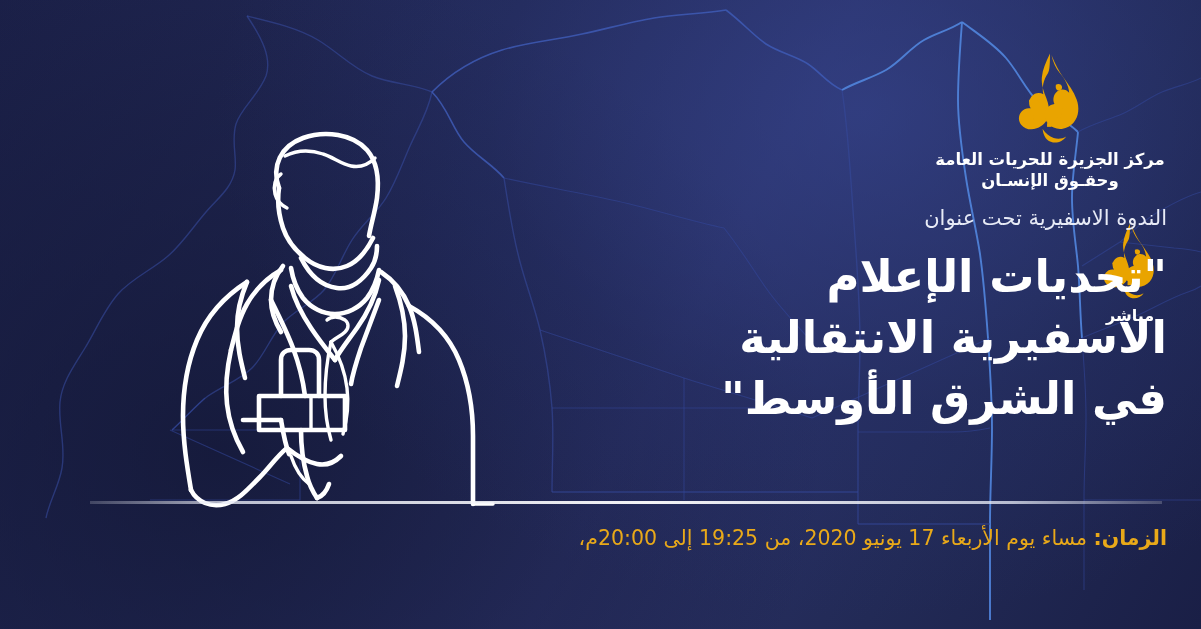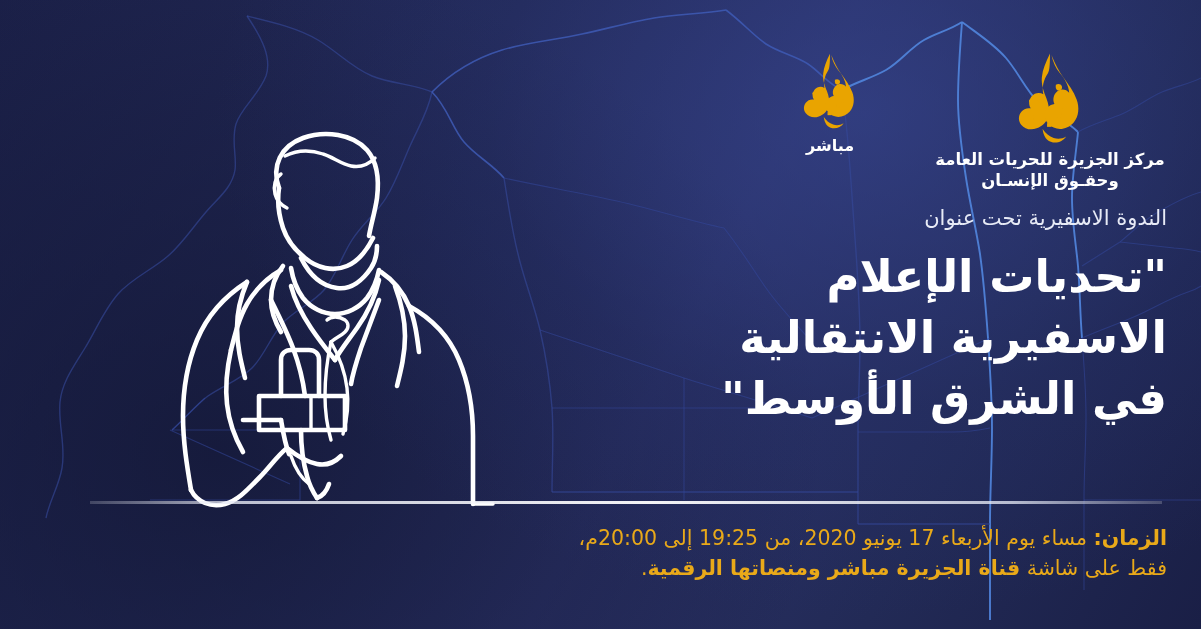--- a/index.html
+++ b/index.html
@@ -58,21 +58,21 @@
        rgba(255,255,255,.95) 52%,
        rgba(225,229,243,.78) 86%,
        rgba(255,255,255,.20) 100%);
   }
 
   
   .logo-row {
     position:absolute;
     right:16px; top:52px;
     display:flex;
-    flex-direction:row;
+    flex-direction:column;
     align-items:flex-start;
     gap:30px;
   }
   .logo-block { display:flex; flex-direction:column; align-items:center; }
   .logo-block.center { width:270px; }
   .logo-block.live   { width:110px; }
 
   .logo-mark { width:74px; height:92px; display:block; }
   .logo-block.live .logo-mark { width:62px; height:78px; }
 
@@ -322,18 +322,15 @@
       <div>"تحديات الإعلام</div>
       <div>الاسفيرية الانتقالية</div>
       <div>في الشرق الأوسط"</div>
     </div>
   </div>
 
   <div class="footer-wrap">
     <div class="footer-line">
       <b>الزمان:</b><span> مساء يوم الأربعاء 17 يونيو 2020، من 19:25 إلى 20:00م،</span>
     </div>
-    <div class="footer-line">
-      <span>فقط على شاشة </span><b>قناة الجزيرة مباشر ومنصاتها الرقمية</b><span>.</span>
-    </div>
   </div>
 
 </div>
 
 </body></html>

